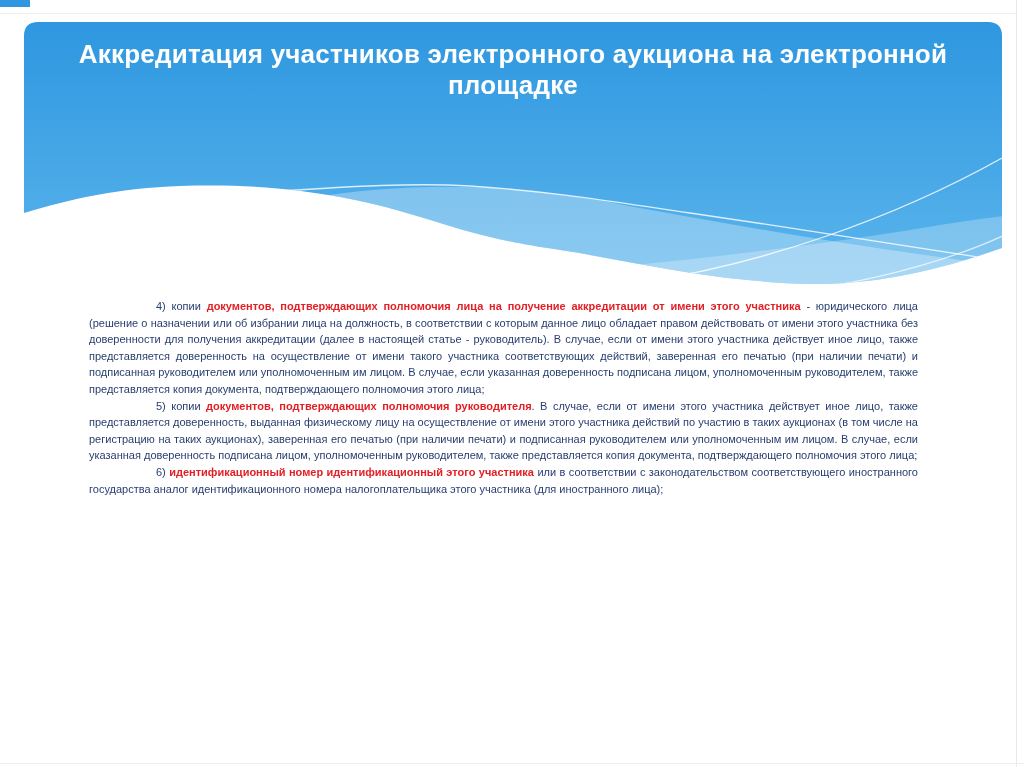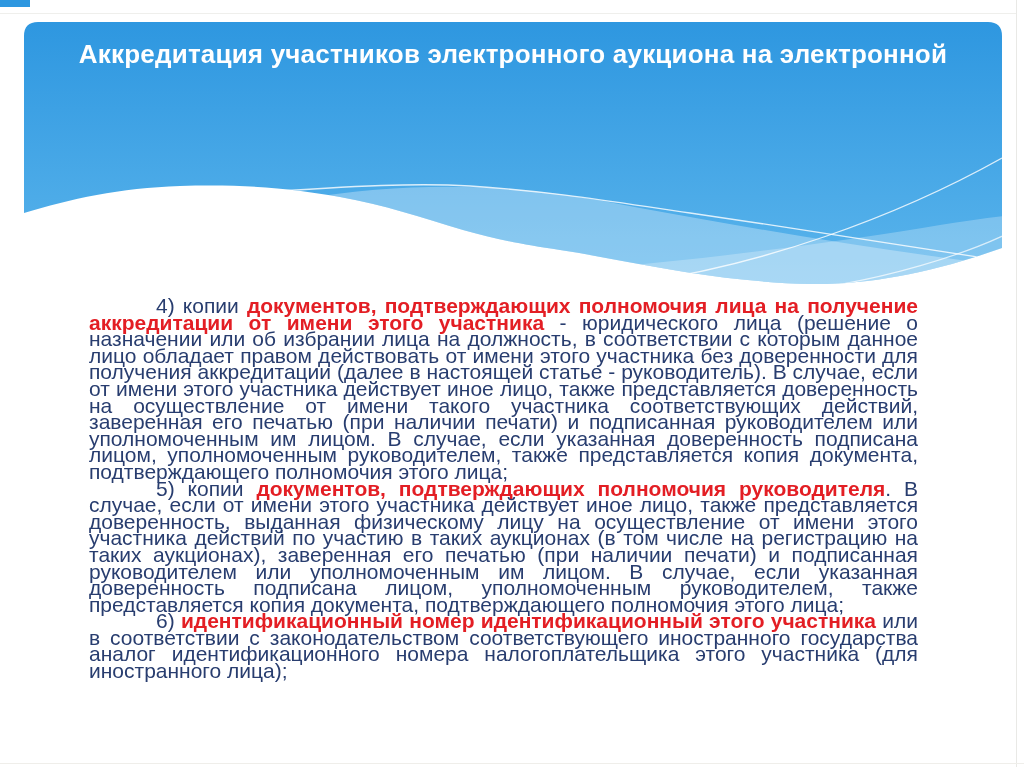--- a/index.html
+++ b/index.html
@@ -15,21 +15,21 @@
   .viewer-line-bottom{position:absolute;left:0;top:763px;width:1024px;height:1px;background:#efeeea;}
   .header-art{position:absolute;left:0;top:0;width:1024px;height:300px;}
   .slide-title{
     position:absolute;left:24px;top:39px;width:978px;
     text-align:center;color:#ffffff;font-weight:bold;
     font-size:26px;line-height:31px;letter-spacing:0.2px;
   }
   .slide-title .line{white-space:nowrap;}
   .body-text{
     position:absolute;left:89px;top:298px;width:829px;
-    color:var(--navy);font-size:21px;line-height:16.6px;
+    color:var(--navy);font-size:11px;line-height:16.6px;
     text-align:justify;
   }
   .body-text p{margin:0;text-indent:67px;}
   .rb{color:var(--red);font-weight:bold;}
 </style>
 </head>
 <body style="--navy: #283d6f; --red: #e31e24;">
 
 <div class="top-sliver" style="background: rgb(46, 151, 224);"></div>
 
@@ -76,19 +76,20 @@
     <path d="M 240,194 C 360,185 420,183 470,186
              C 560,192 620,203 690,213
              C 800,229 920,248 1010,262" fill="none" stroke="#ffffff" stroke-width="1.3" opacity="0.8"></path>
     <path d="M 620,285 C 760,268 900,215 1002,158" fill="none" stroke="#ffffff" stroke-width="1.3" opacity="0.8"></path>
     <path d="M 760,295 C 880,285 980,250 1024,225" fill="none" stroke="#ffffff" stroke-width="1.2" opacity="0.7"></path>
   </g>
 </svg>
 
 <div class="slide-title" style="color: rgb(255, 255, 255);">
   <div class="line">Аккредитация участников электронного аукциона на электронной</div>
+  <div class="line">площадке</div>
 </div>
 
 <div class="body-text">
   <p><span>4) копии </span><span class="rb">документов, подтверждающих полномочия лица на получение аккредитации от имени этого участника</span><span> - юридического лица (решение о назначении или об избрании лица на должность, в соответствии с которым данное лицо обладает правом действовать от имени этого участника без доверенности для получения аккредитации (далее в настоящей статье - руководитель). В случае, если от имени этого участника действует иное лицо, также представляется доверенность на осуществление от имени такого участника соответствующих действий, заверенная его печатью (при наличии печати) и подписанная руководителем или уполномоченным им лицом. В случае, если указанная доверенность подписана лицом, уполномоченным руководителем, также представляется копия документа, подтверждающего полномочия этого лица;</span></p>
   <p><span>5) копии </span><span class="rb">документов, подтверждающих полномочия руководителя</span><span>. В случае, если от имени этого участника действует иное лицо, также представляется доверенность, выданная физическому лицу на осуществление от имени этого участника действий по участию в таких аукционах (в том числе на регистрацию на таких аукционах), заверенная его печатью (при наличии печати) и подписанная руководителем или уполномоченным им лицом. В случае, если указанная доверенность подписана лицом, уполномоченным руководителем, также представляется копия документа, подтверждающего полномочия этого лица;</span></p>
   <p><span>6) </span><span class="rb">идентификационный номер идентификационный этого участника</span><span> или в соответствии с законодательством соответствующего иностранного государства аналог идентификационного номера налогоплательщика этого участника (для иностранного лица);</span></p>
 </div>
 
 </body></html>

